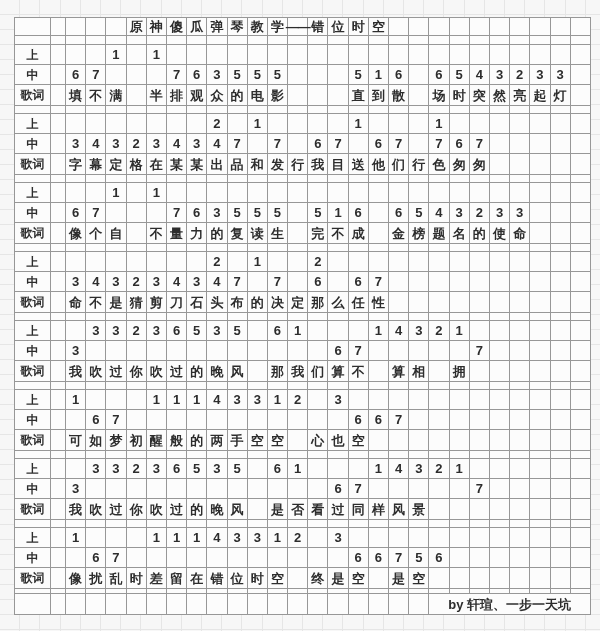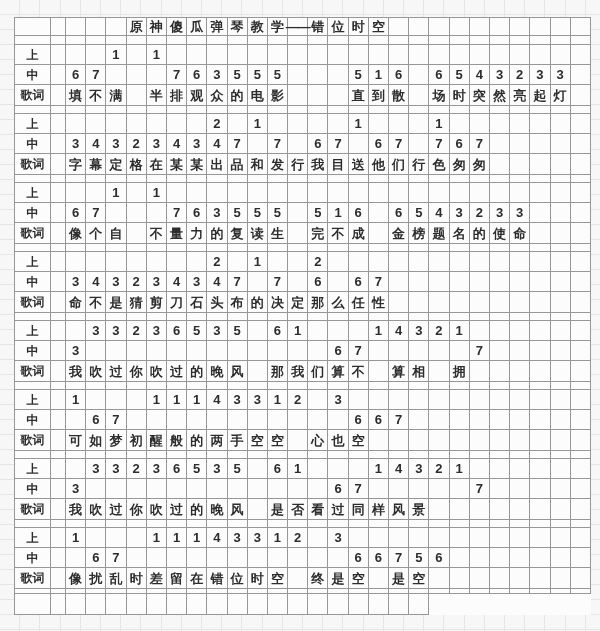--- a/index.html
+++ b/index.html
@@ -1007,13 +1007,14 @@
     <div class="cell" style="grid-area: 35 / 11;"></div>
     <div class="cell" style="grid-area: 35 / 12;"></div>
     <div class="cell" style="grid-area: 35 / 13;"></div>
     <div class="cell" style="grid-area: 35 / 14;"></div>
     <div class="cell" style="grid-area: 35 / 15;"></div>
     <div class="cell" style="grid-area: 35 / 16;"></div>
     <div class="cell" style="grid-area: 35 / 17;"></div>
     <div class="cell" style="grid-area: 35 / 18;"></div>
     <div class="cell" style="grid-area: 35 / 19;"></div>
     <div class="cell" style="grid-area: 35 / 20;"></div>
+    <div class="cell credit" style="grid-area: 35 / 21 / auto / span 8;">by 轩瑄、一步一天坑</div>
   </div>
 
 </body></html>

